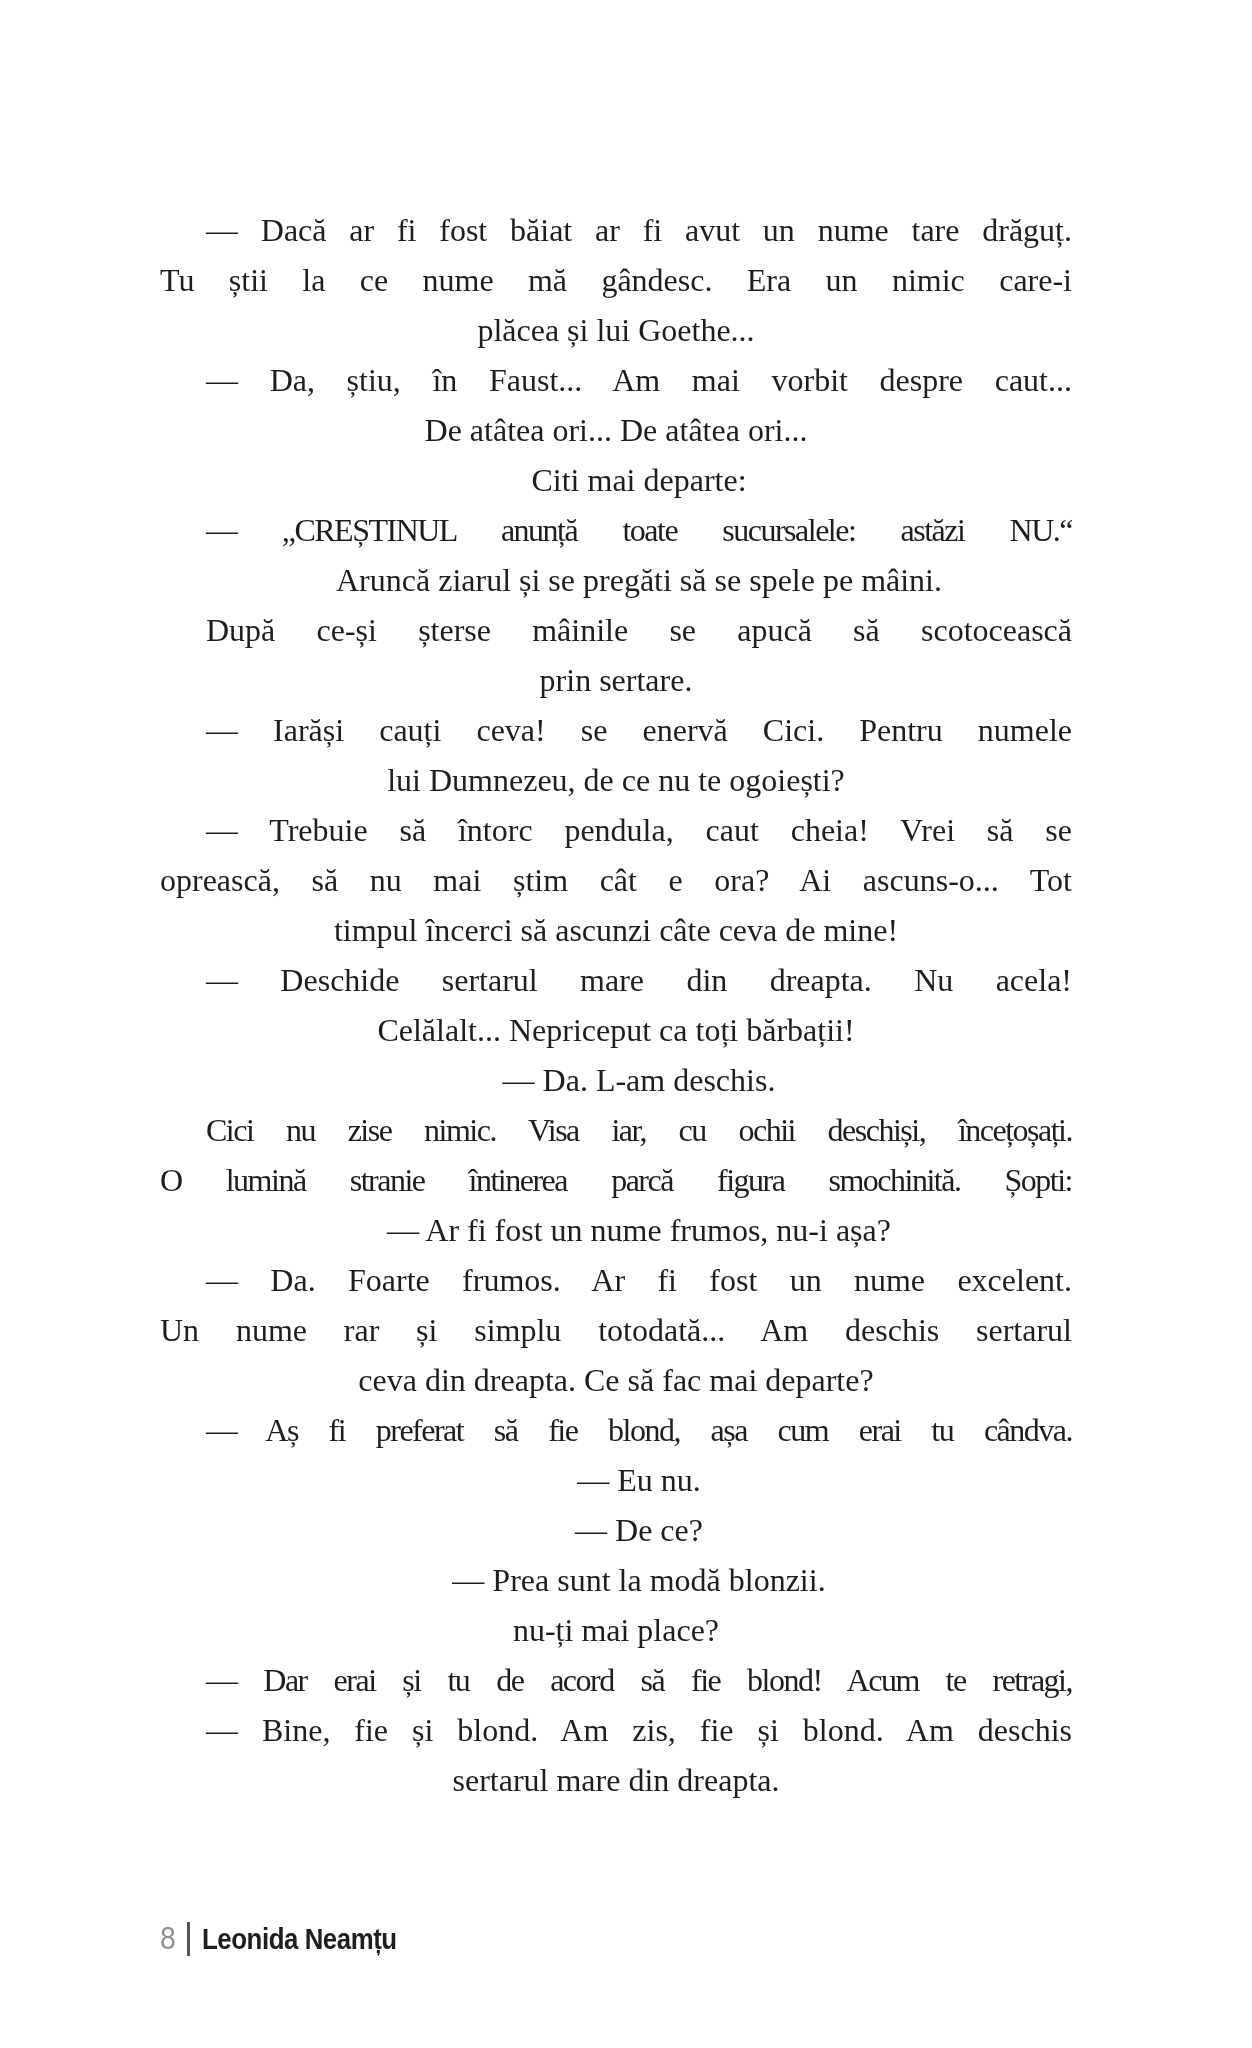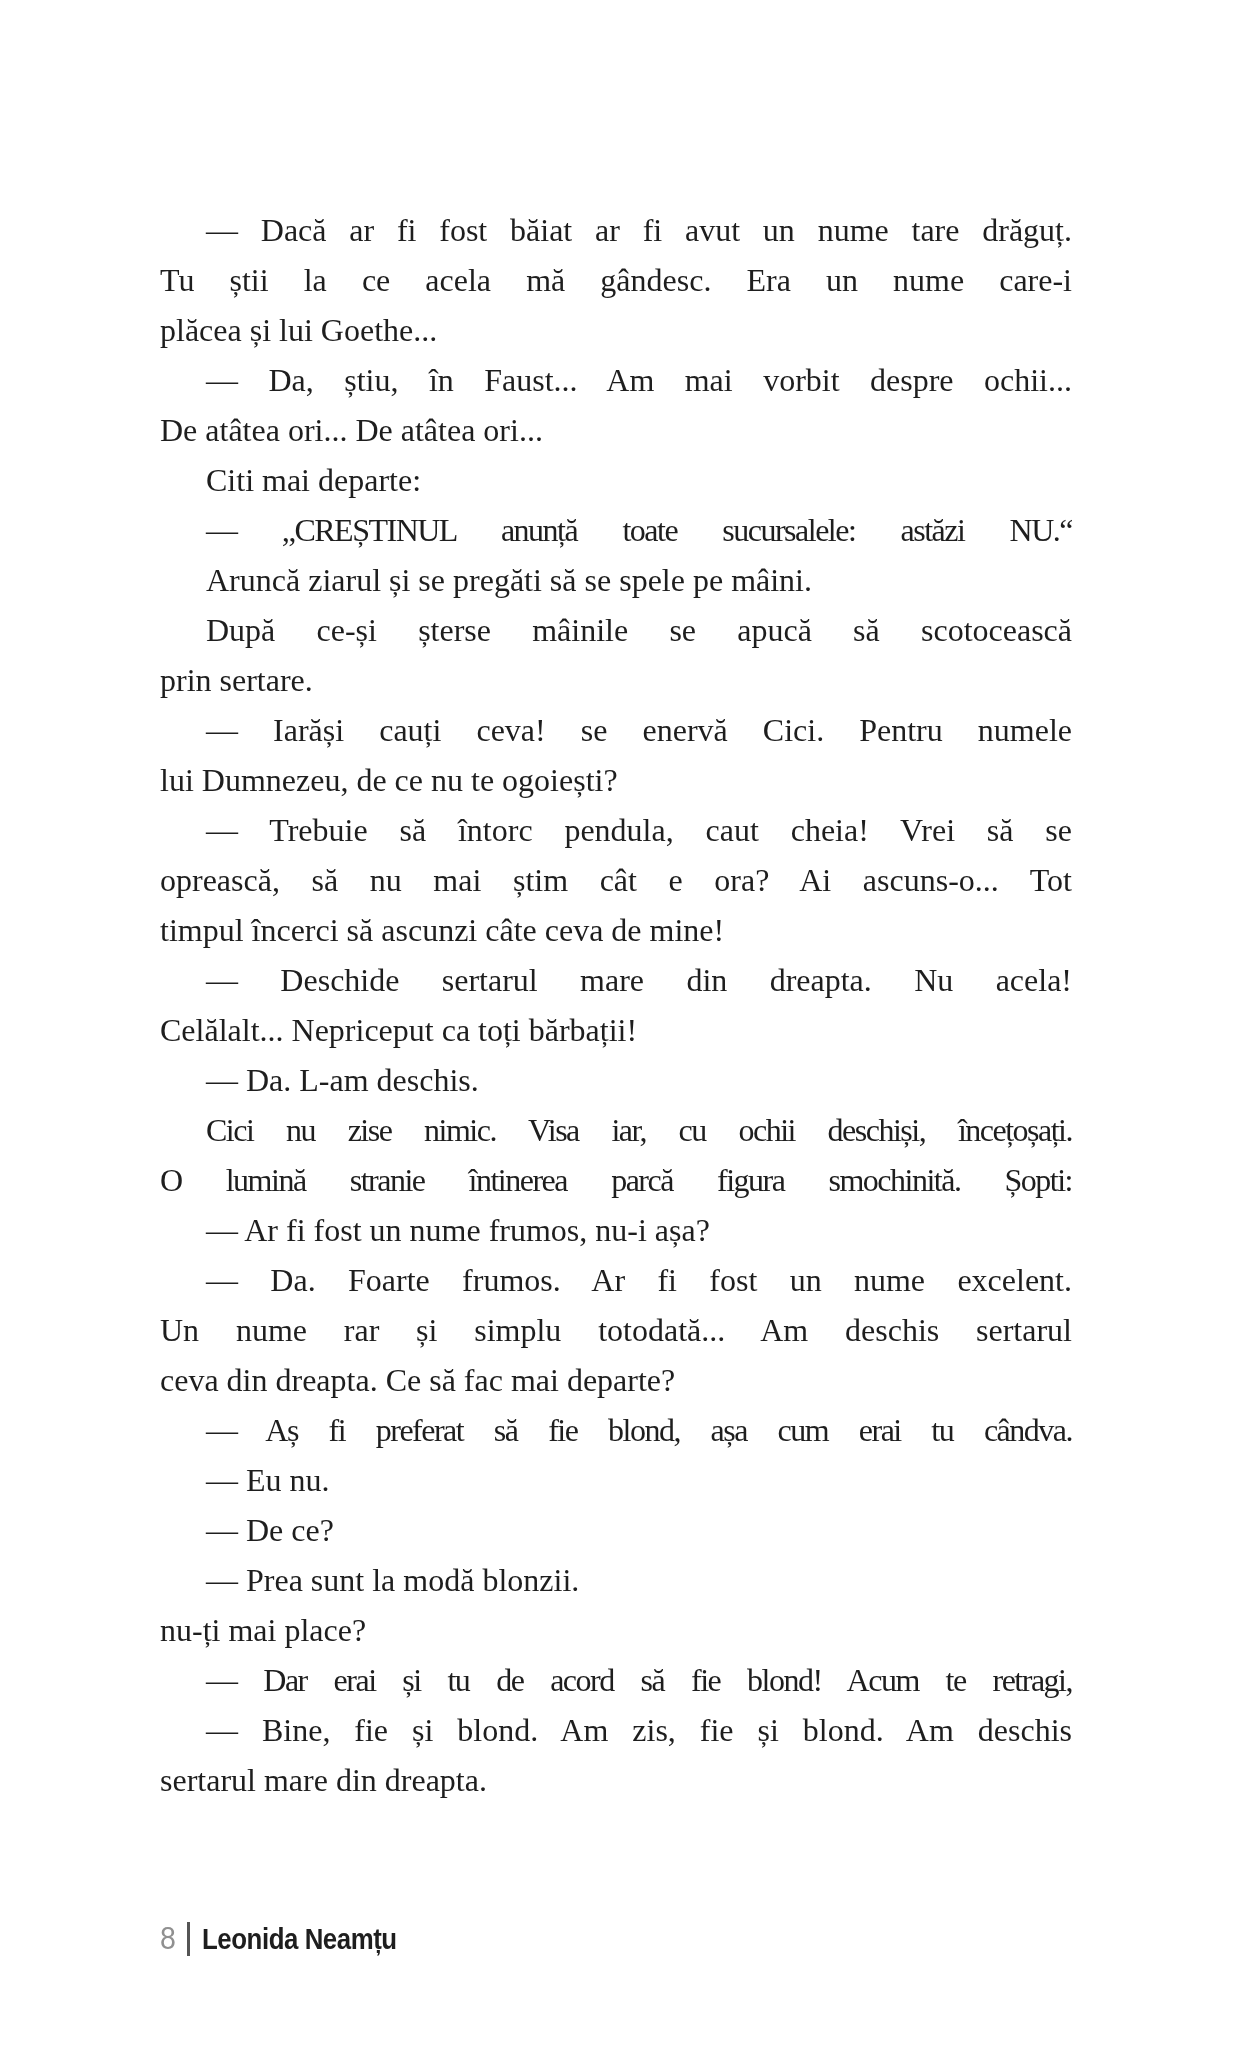--- a/index.html
+++ b/index.html
@@ -27,21 +27,21 @@
     left: 160px;
     top: 205px;
     width: 912px;
     font-size: 32px;
     color: var(--text);
   }
   .line {
     height: 50px;
     line-height: 50px;
     white-space: nowrap;
-    text-align: left;
+    text-align: center;
   }
   .line.just {
     white-space: normal;
     text-align: justify;
     text-align-last: justify;
     overflow: hidden;
   }
   .line.indent { padding-left: 46px; }
   .line.tight { letter-spacing: -1.5px; word-spacing: -1px; }
   .footer {
@@ -76,23 +76,23 @@
     white-space: nowrap;
   }
 </style>
 </head>
 <body>
 
 <div class="page">
 
   <div class="text-block">
       <div class="line indent just">— Dacă ar fi fost băiat ar fi avut un nume tare drăguț.</div>
-      <div class="line just">Tu știi la ce acela mă gândesc. Era un nume care-i</div>
+      <div class="line just">Tu știi la ce nume mă gândesc. Era un nimic care-i</div>
       <div class="line">plăcea și lui Goethe...</div>
-      <div class="line indent just">— Da, știu, în Faust... Am mai vorbit despre ochii...</div>
+      <div class="line indent just">— Da, știu, în Faust... Am mai vorbit despre caut...</div>
       <div class="line">De atâtea ori... De atâtea ori...</div>
       <div class="line indent">Citi mai departe:</div>
       <div class="line indent just tight">— „CREȘTINUL anunță toate sucursalele: astăzi NU.“</div>
       <div class="line indent">Aruncă ziarul și se pregăti să se spele pe mâini.</div>
       <div class="line indent just">După ce-și șterse mâinile se apucă să scotocească</div>
       <div class="line">prin sertare.</div>
       <div class="line indent just">— Iarăși cauți ceva! se enervă Cici. Pentru numele</div>
       <div class="line">lui Dumnezeu, de ce nu te ogoiești?</div>
       <div class="line indent just">— Trebuie să întorc pendula, caut cheia! Vrei să se</div>
       <div class="line just">oprească, să nu mai știm cât e ora? Ai ascuns-o... Tot</div>

